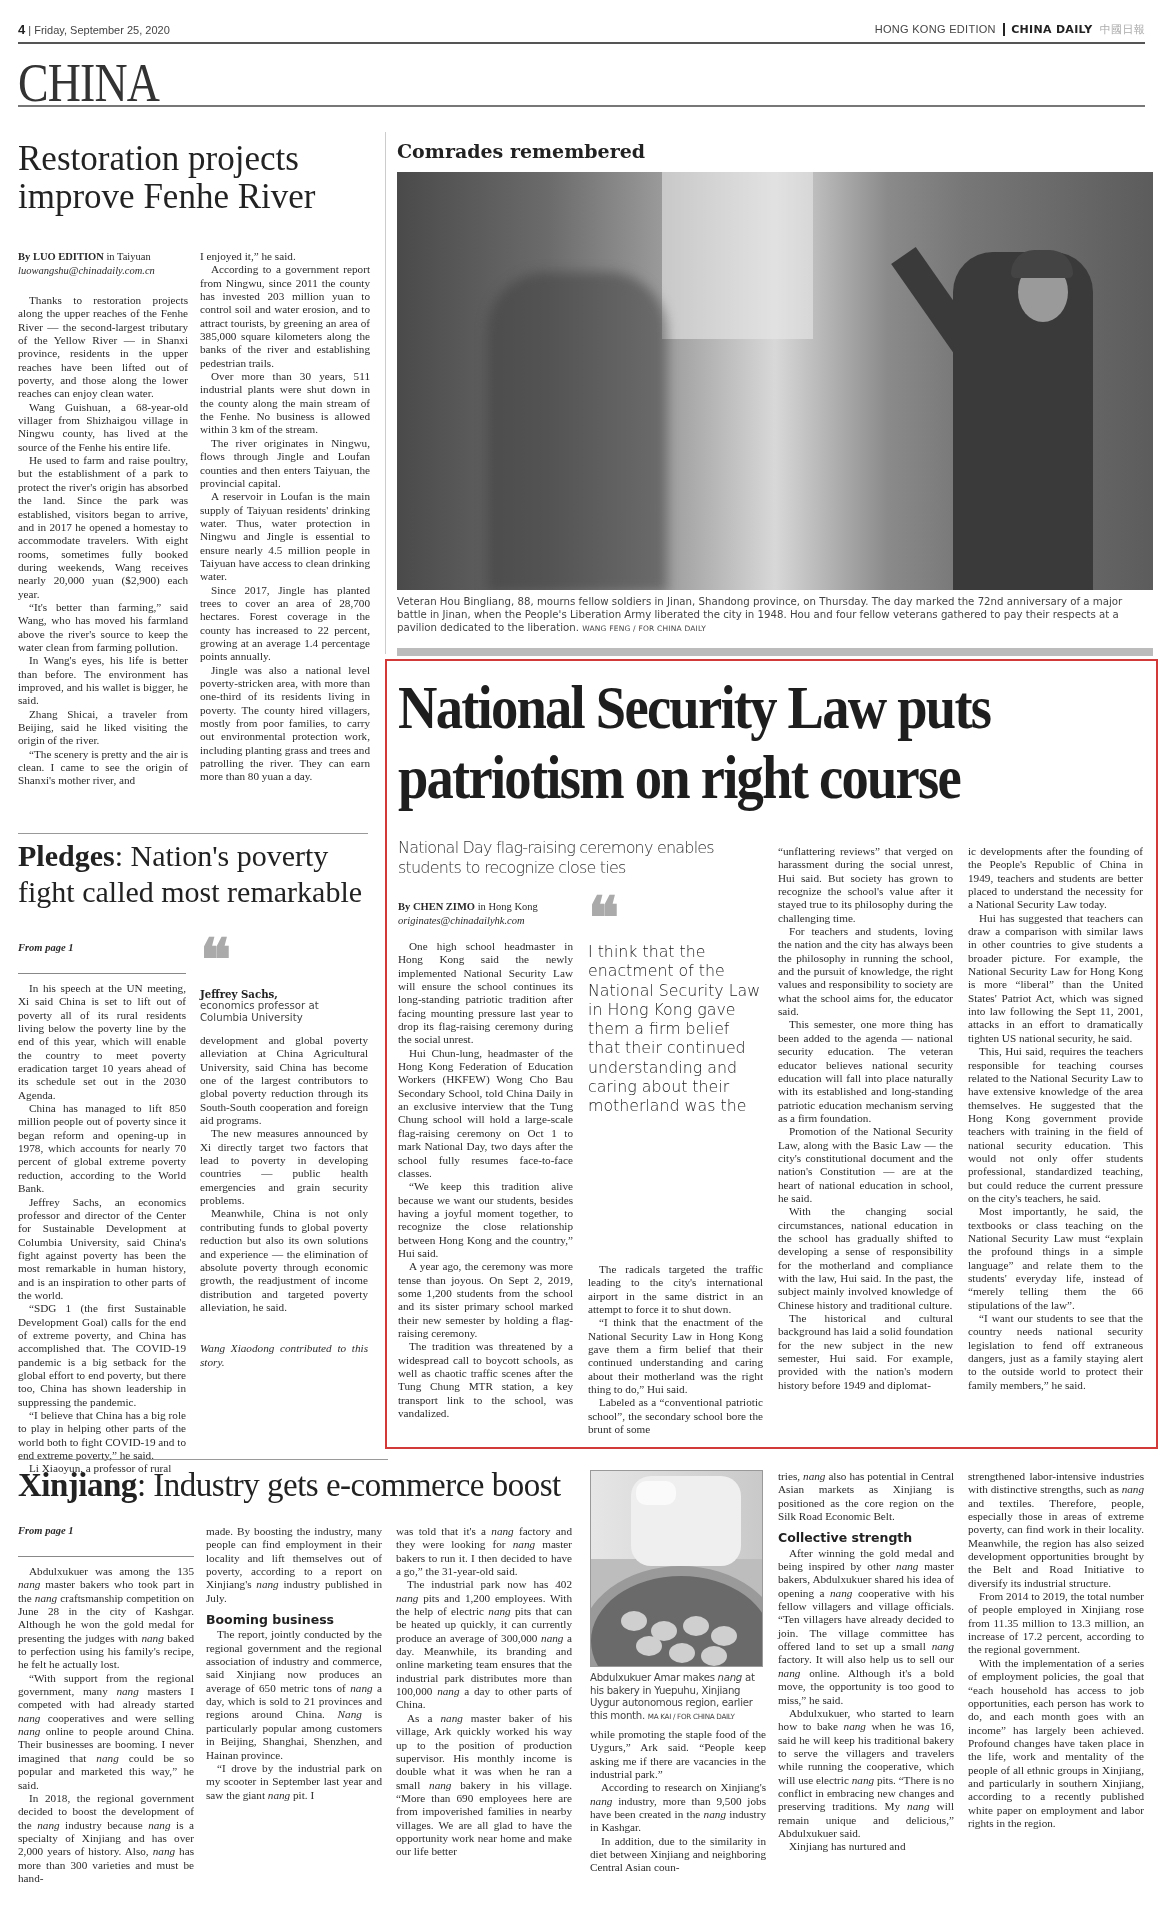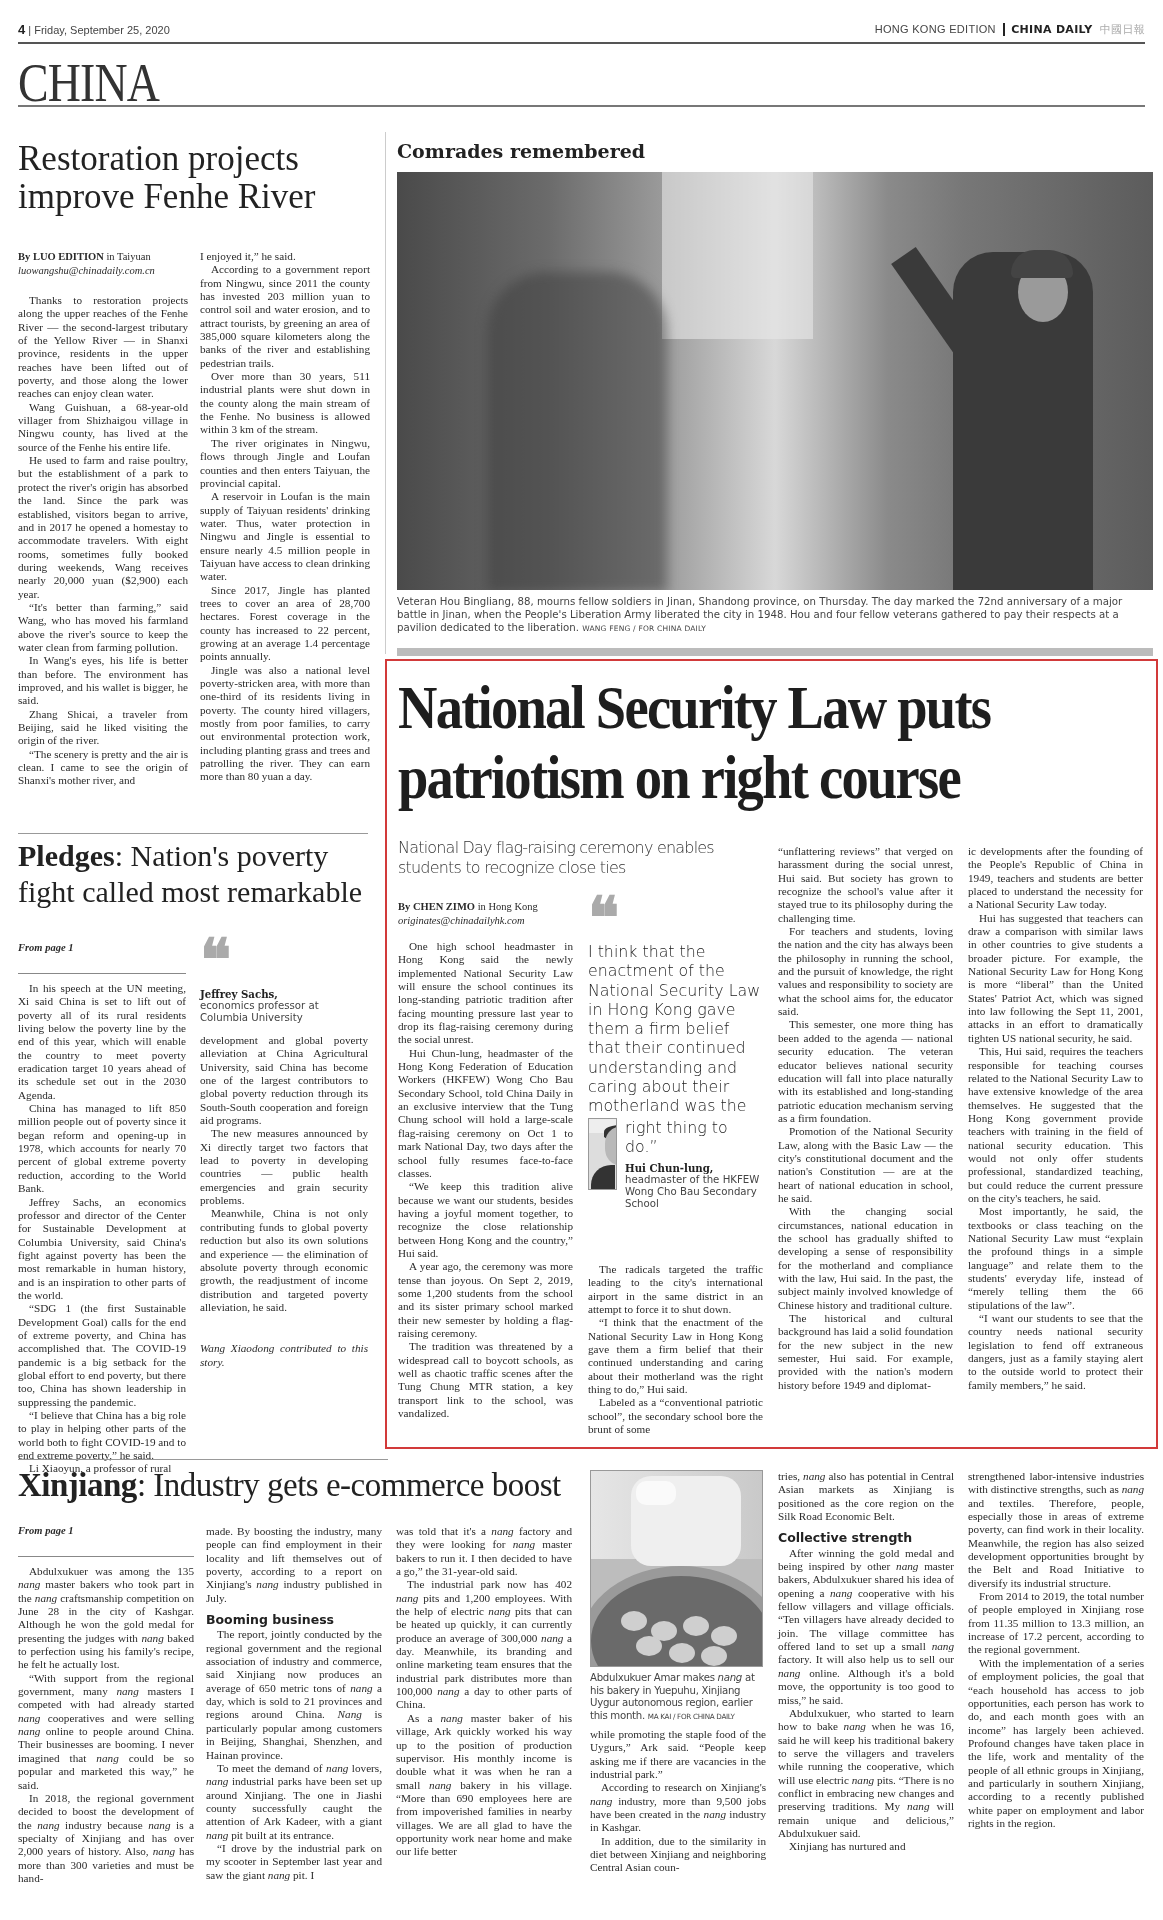--- a/index.html
+++ b/index.html
@@ -141,35 +141,20 @@
       <p>One high school headmaster in Hong Kong said the newly implemented National Security Law will ensure the school continues its long-standing patriotic tradition after facing mounting pressure last year to drop its flag-raising ceremony during the social unrest.</p>
       <p>Hui Chun-lung, headmaster of the Hong Kong Federation of Education Workers (HKFEW) Wong Cho Bau Secondary School, told China Daily in an exclusive interview that the Tung Chung school will hold a large-scale flag-raising ceremony on Oct 1 to mark National Day, two days after the school fully resumes face-to-face classes.</p>
       <p>“We keep this tradition alive because we want our students, besides having a joyful moment together, to recognize the close relationship between Hong Kong and the country,” Hui said.</p>
       <p>A year ago, the ceremony was more tense than joyous. On Sept 2, 2019, some 1,200 students from the school and its sister primary school marked their new semester by holding a flag-raising ceremony.</p>
       <p>The tradition was threatened by a widespread call to boycott schools, as well as chaotic traffic scenes after the Tung Chung MTR station, a key transport link to the school, was vandalized.</p>
     </div>
 </div>
 <div class="abs" style="left:588px; top:898px; width:175px;">
   <div class="quote-mark"><span class="a">❝</span></div>
   <div class="pullquote" style="font-size:15.8px; line-height:19.3px; margin-top:4px;">I think that the enactment of the National Security Law in Hong Kong gave them a firm belief that their continued understanding and caring about their motherland was the</div>
-  <div style="display:flex; gap:8px; margin-top:2px;">
-    <div class="portrait">
-        <div class="hair"></div>
-        <div class="face"></div>
-        <div class="body"></div>
-        <div class="shirt"></div>
-      </div>
-    <div>
-      <div class="pullquote" style="font-size:15.8px; line-height:19.3px;">right thing to do.”</div>
-      <div class="attrib" style="margin-top:6px;">
-        <b>Hui Chun-lung,</b>
-        <span>headmaster of the HKFEW Wong Cho Bau Secondary School</span>
-      </div>
-    </div>
-  </div>
 </div>
 <div class="abs" style="left:588px; top:1263px; width:175px;">
   <div class="col">
       <p>The radicals targeted the traffic leading to the city's international airport in the same district in an attempt to force it to shut down.</p>
       <p>“I think that the enactment of the National Security Law in Hong Kong gave them a firm belief that their continued understanding and caring about their motherland was the right thing to do,” Hui said.</p>
       <p>Labeled as a “conventional patriotic school”, the secondary school bore the brunt of some</p>
     </div>
 </div>
 <div class="abs" style="left:778px; top:845px; width:175px;">
   <div class="col">
@@ -233,21 +218,20 @@
       <p>“With support from the regional government, many <i>nang</i> masters I competed with had already started <i>nang</i> cooperatives and were selling <i>nang</i> online to people around China. Their businesses are booming. I never imagined that <i>nang</i> could be so popular and marketed this way,” he said.</p>
       <p>In 2018, the regional government decided to boost the development of the <i>nang</i> industry because <i>nang</i> is a specialty of Xinjiang and has over 2,000 years of history. Also, <i>nang</i> has more than 300 varieties and must be hand-</p>
     </div>
 </div>
 <div class="abs" style="left:206px; top:1525px; width:176px;">
   <div class="col">
     <p class="noind">made. By boosting the industry, many people can find employment in their locality and lift themselves out of poverty, according to a report on Xinjiang's <i>nang</i> industry published in July.</p>
     <div class="subhead">Booming business</div>
     <div>
         <p>The report, jointly conducted by the regional government and the regional association of industry and commerce, said Xinjiang now produces an average of 650 metric tons of <i>nang</i> a day, which is sold to 21 provinces and regions around China. <i>Nang</i> is particularly popular among customers in Beijing, Shanghai, Shenzhen, and Hainan province.</p>
-        <p>To meet the demand of <i>nang</i> lovers, <i>nang</i> industrial parks have been set up around Xinjiang. The one in Jiashi county successfully caught the attention of Ark Kadeer, with a giant <i>nang</i> pit built at its entrance.</p>
         <p>“I drove by the industrial park on my scooter in September last year and saw the giant <i>nang</i> pit. I</p>
       </div>
   </div>
 </div>
 <div class="abs" style="left:396px; top:1525px; width:176px;">
   <div class="col">
     <p class="noind">was told that it's a <i>nang</i> factory and they were looking for <i>nang</i> master bakers to run it. I then decided to have a go,” the 31-year-old said.</p>
     <div>
         <p>The industrial park now has 402 <i>nang</i> pits and 1,200 employees. With the help of electric <i>nang</i> pits that can be heated up quickly, it can currently produce an average of 300,000 <i>nang</i> a day. Meanwhile, its branding and online marketing team ensures that the industrial park distributes more than 100,000 <i>nang</i> a day to other parts of China.</p>
         <p>As a <i>nang</i> master baker of his village, Ark quickly worked his way up to the position of production supervisor. His monthly income is double what it was when he ran a small <i>nang</i> bakery in his village. “More than 690 employees here are from impoverished families in nearby villages. We are all glad to have the opportunity work near home and make our life better</p>

